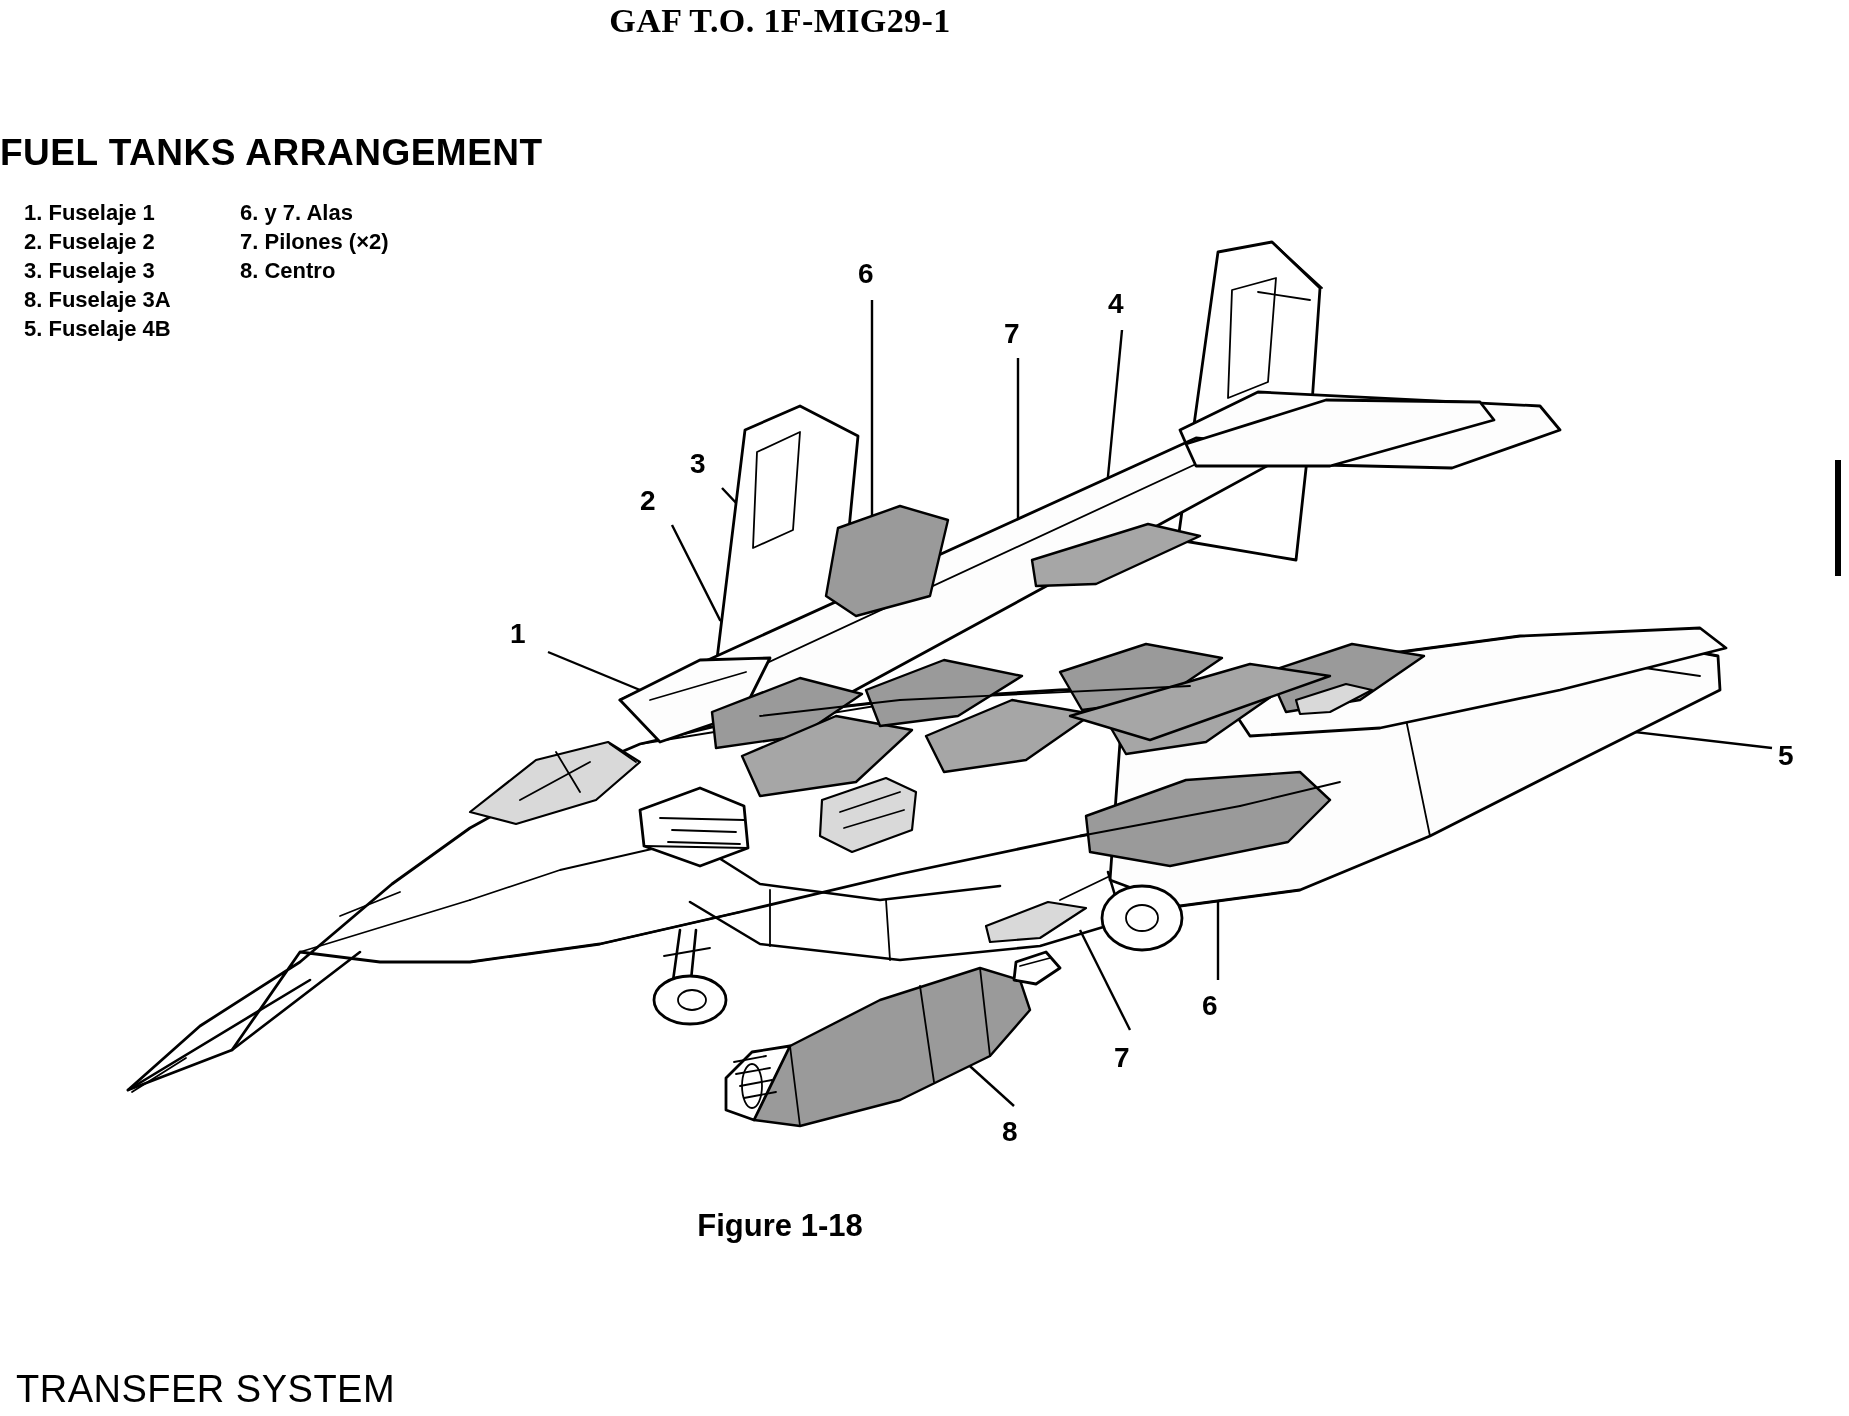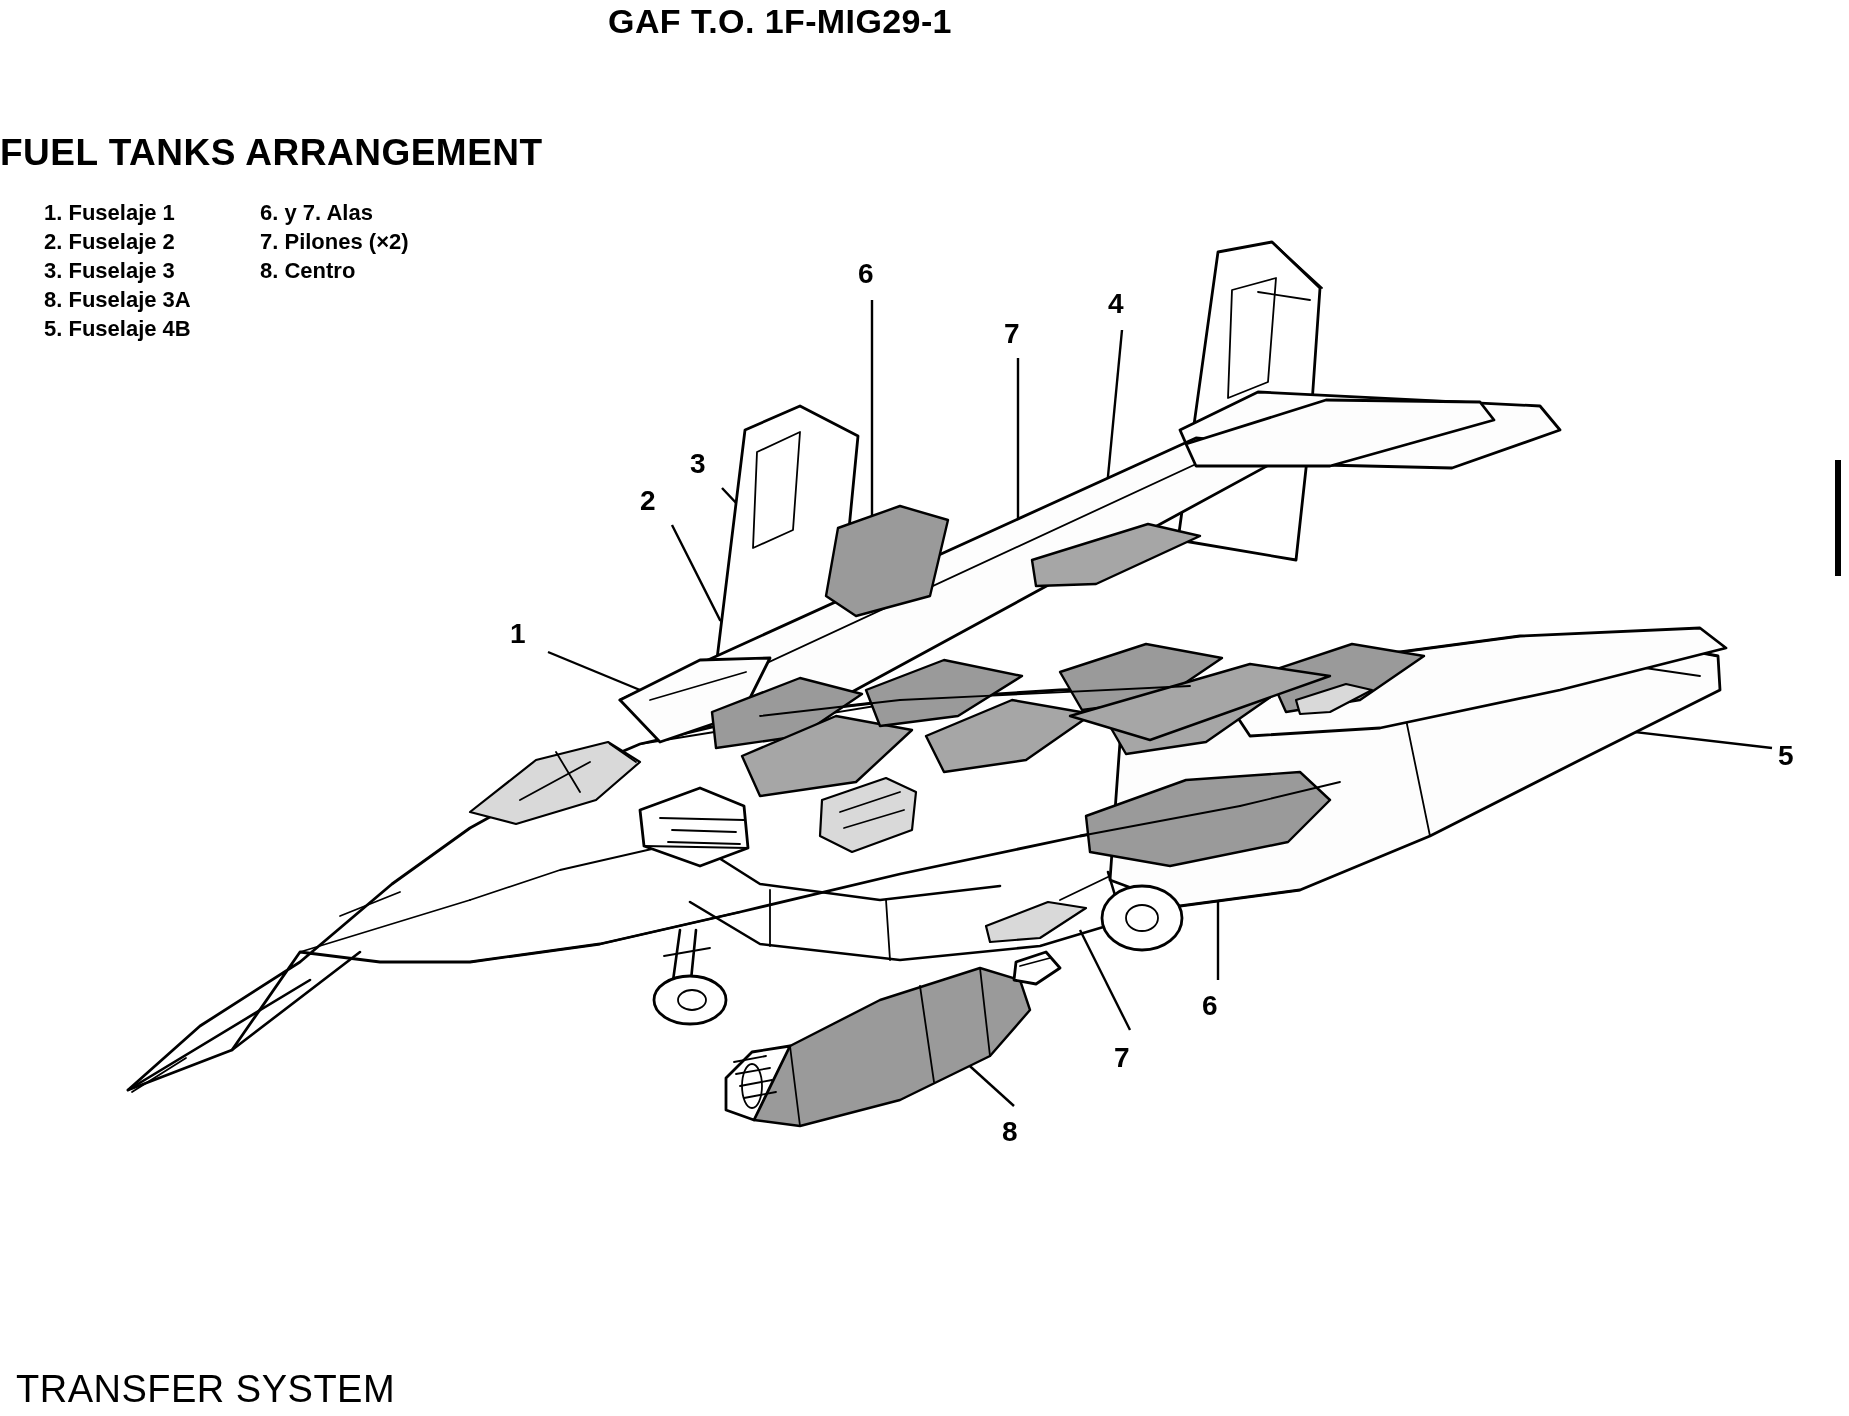--- a/index.html
+++ b/index.html
@@ -23,20 +23,21 @@
   }
   .doc-header {
     position: absolute;
     top: 2px;
     left: 0;
     width: 1560px;
     text-align: center;
     font-size: 34px;
     font-weight: bold;
     letter-spacing: 0.4px;
+    font-family: Liberation Serif, serif;
   }
   .figure-title {
     position: absolute;
     top: 132px;
     left: 0;
     width: 1560px;
     text-align: left;
     font-size: 37px;
     font-weight: bold;
     letter-spacing: 0.5px;
@@ -50,21 +51,21 @@
     line-height: 29px;
   }
   .legend-col-2 {
     position: absolute;
     top: 198px;
     left: 240px;
     font-size: 22px;
     font-weight: bold;
     line-height: 29px;
   }
-  .legend div, .legend-col-2 div { white-space: nowrap; margin-left: 20px; }
+  .legend div, .legend-col-2 div { white-space: nowrap; }
 
   .figure-caption {
     position: absolute;
     top: 1208px;
     left: 0;
     width: 1560px;
     text-align: center;
     font-size: 31px;
     font-weight: bold;
   }
@@ -282,15 +283,16 @@
   <div class="callout" style="left:1108px; top:288px;">4</div>
   <div class="callout" style="left:1004px; top:318px;">7</div>
   <div class="callout" style="left:690px; top:448px;">3</div>
   <div class="callout" style="left:640px; top:485px;">2</div>
   <div class="callout" style="left:510px; top:618px;">1</div>
   <div class="callout" style="left:1778px; top:740px;">5</div>
   <div class="callout" style="left:1202px; top:990px;">6</div>
   <div class="callout" style="left:1114px; top:1042px;">7</div>
   <div class="callout" style="left:1002px; top:1116px;">8</div>
 
+  <div class="figure-caption">Figure 1-18</div>
   <div class="section-heading">TRANSFER SYSTEM</div>
 
 </div>
 
 </body></html>

